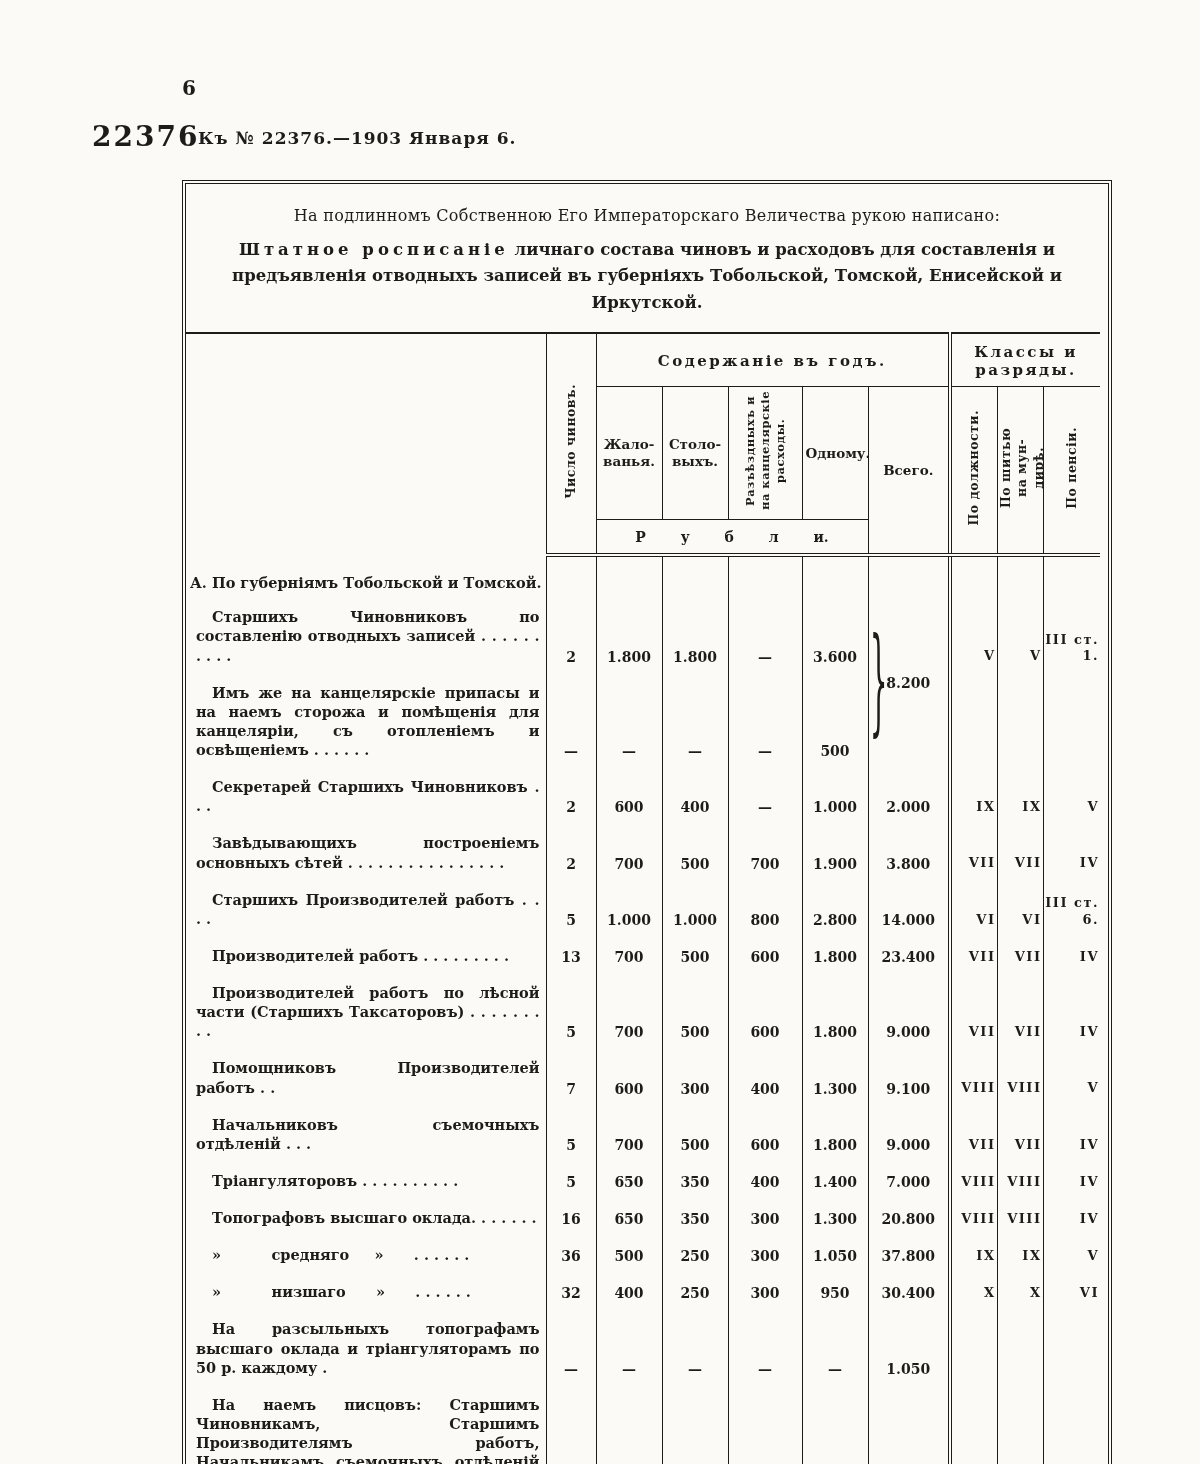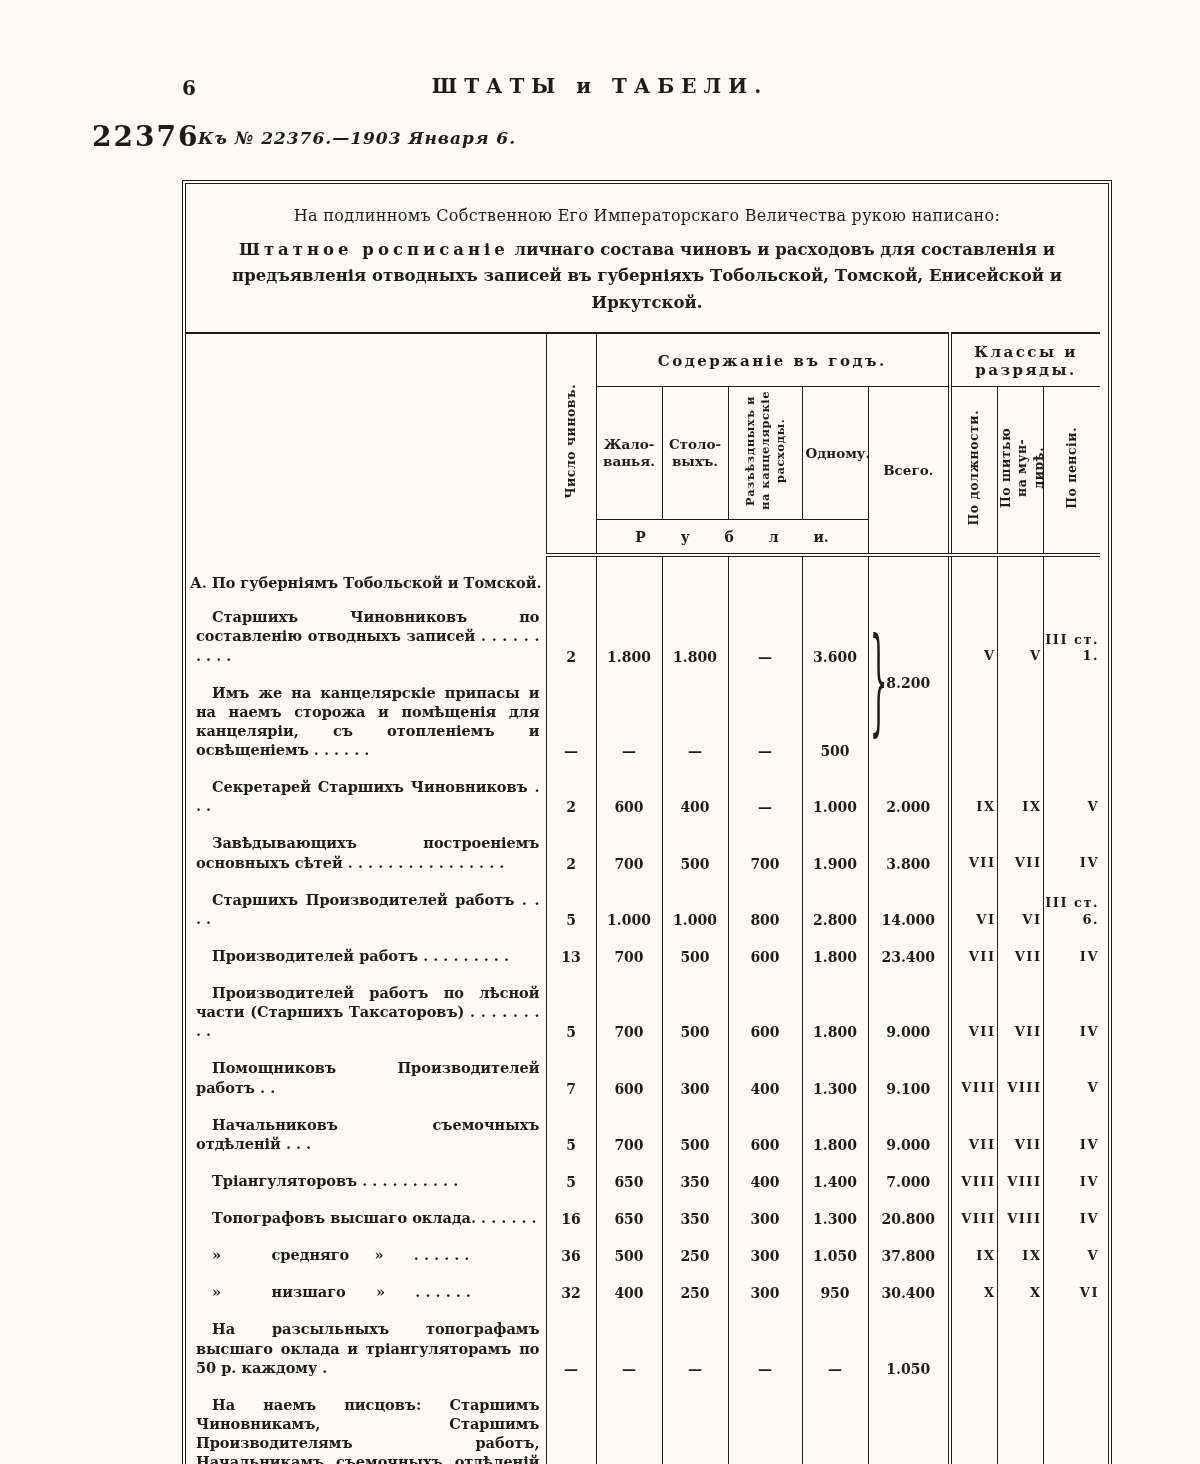--- a/index.html
+++ b/index.html
@@ -1,21 +1,21 @@
 <!DOCTYPE html>
 <html><head>
 <meta charset="utf-8">
 <style>
   html,body{margin:0;padding:0;}
   body{background:#d8d5cf;}
   .page{position:relative;width:1200px;height:1464px;background:#fbfaf6;font-family:"DejaVu Serif",serif;color:#1d1c1a;overflow:hidden;}
   .pgnum{position:absolute;top:76px;left:182px;font-size:20px;font-weight:bold;}
   .running{position:absolute;top:74px;left:0;width:100%;text-align:center;font-size:20px;font-weight:bold;letter-spacing:7px;}
   .docnum{position:absolute;top:120px;left:92px;font-size:28px;font-weight:bold;letter-spacing:2px;}
-  .docref{position:absolute;top:128px;left:198px;font-size:17px;font-weight:bold;font-style:italic;letter-spacing:1px;text-align:center;}
+  .docref{position:absolute;top:128px;left:198px;font-size:17px;font-weight:bold;letter-spacing:1px;text-align:center;}
   .box{position:absolute;top:180px;left:182px;width:922px;height:1320px;border:4px double #1d1c1a;background:#fbfaf6;overflow:hidden;}
   .pre1{margin:22px 10px 0;text-align:center;font-size:16px;letter-spacing:0.3px;}
   .pre2{margin:8px 150px 0 0;text-align:right;font-size:18px;font-weight:bold;font-style:italic;letter-spacing:1px;}
   .title-p{margin:12px 30px 0;text-align:center;font-size:16.5px;font-weight:bold;line-height:1.6;}
   .lead{letter-spacing:4px;}
   table.doc{margin-top:16px;border-collapse:collapse;table-layout:fixed;width:914px;border-top:2px solid #1d1c1a;font-weight:bold;}
   table.doc td{overflow:hidden;}
   .vl{border-left:1px solid #1d1c1a;}
   .vdl{border-left:4px double #1d1c1a;}
   .bb{border-bottom:1px solid #1d1c1a;}
@@ -34,21 +34,20 @@
   .sect-lbl{text-indent:0 !important;text-align:center !important;padding:18px 2px 2px 2px !important;}
   .brace-cell{position:relative;vertical-align:middle !important;}
   .brace{position:absolute;left:-3px;top:50%;transform:translateY(-50%) scale(0.7,2.9);font-size:40px;font-weight:normal;}
 </style>
 </head>
 <body>
 
 <div class="page">
 
   <span class="pgnum">6</span>
-  <div class="running">ШТАТЫ и ТАБЕЛИ.</div>
   <span class="docnum">22376</span>
   <span class="docref">Къ № 22376.—1903 Января 6.</span>
 
   <div class="box">
     <p class="pre1">На подлинномъ Собственною Его Императорскаго Величества рукою написано:</p>
     <p class="title-p"><span class="lead">Штатное росписаніе</span><span> личнаго состава чиновъ и расходовъ для составленія и предъявленія отводныхъ записей въ губерніяхъ Тобольской, Томской, Енисейской и Иркутской.</span></p>
 
     <table class="doc">
       <colgroup>
         <col style="width:360px">

